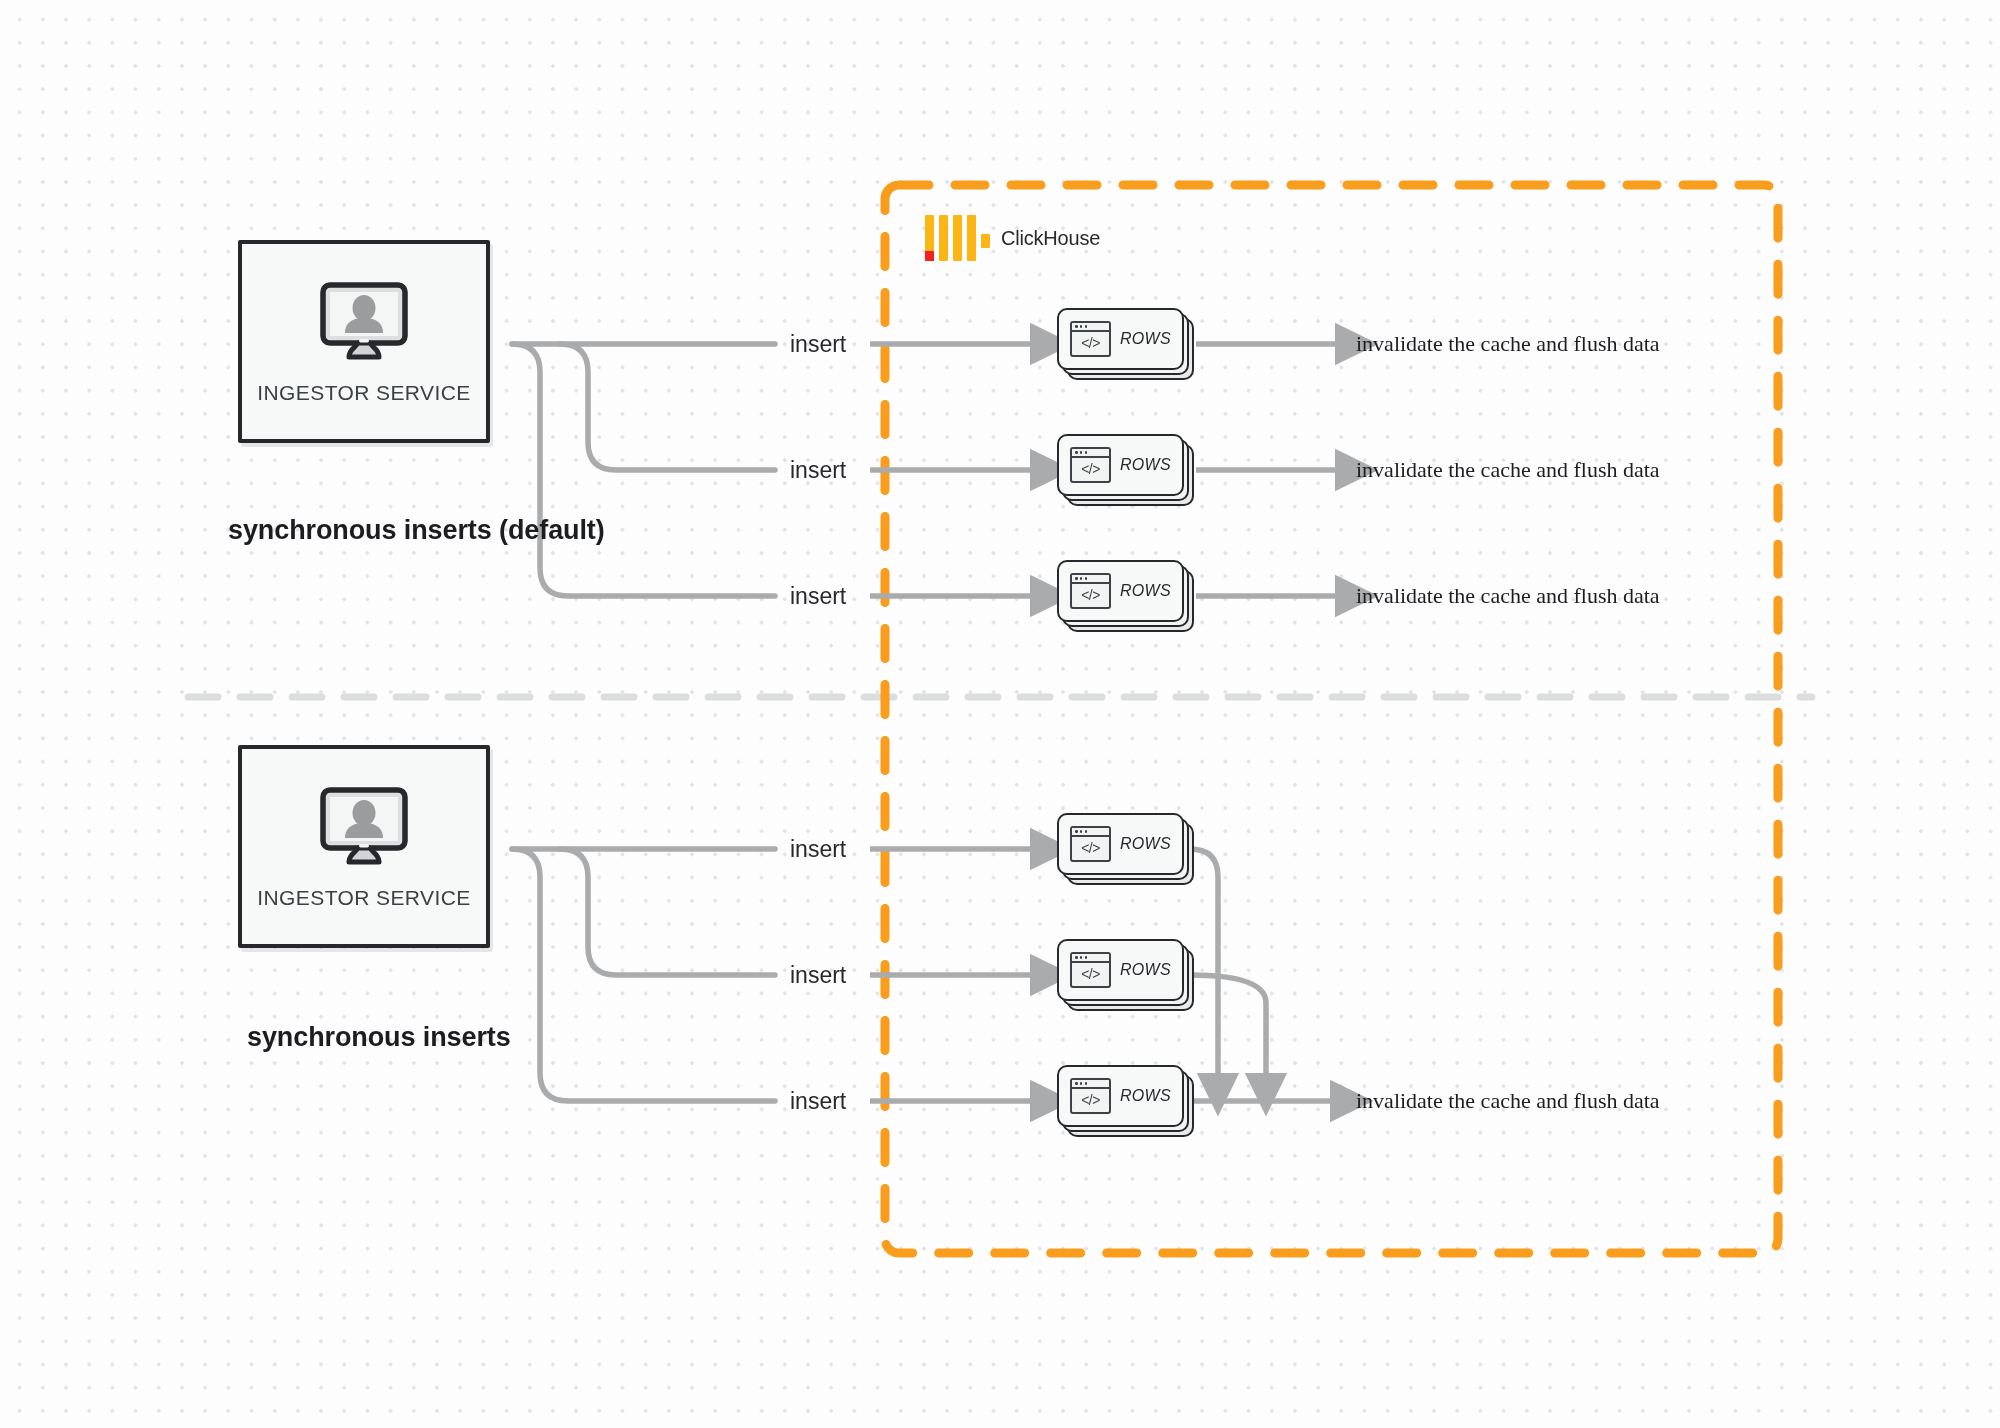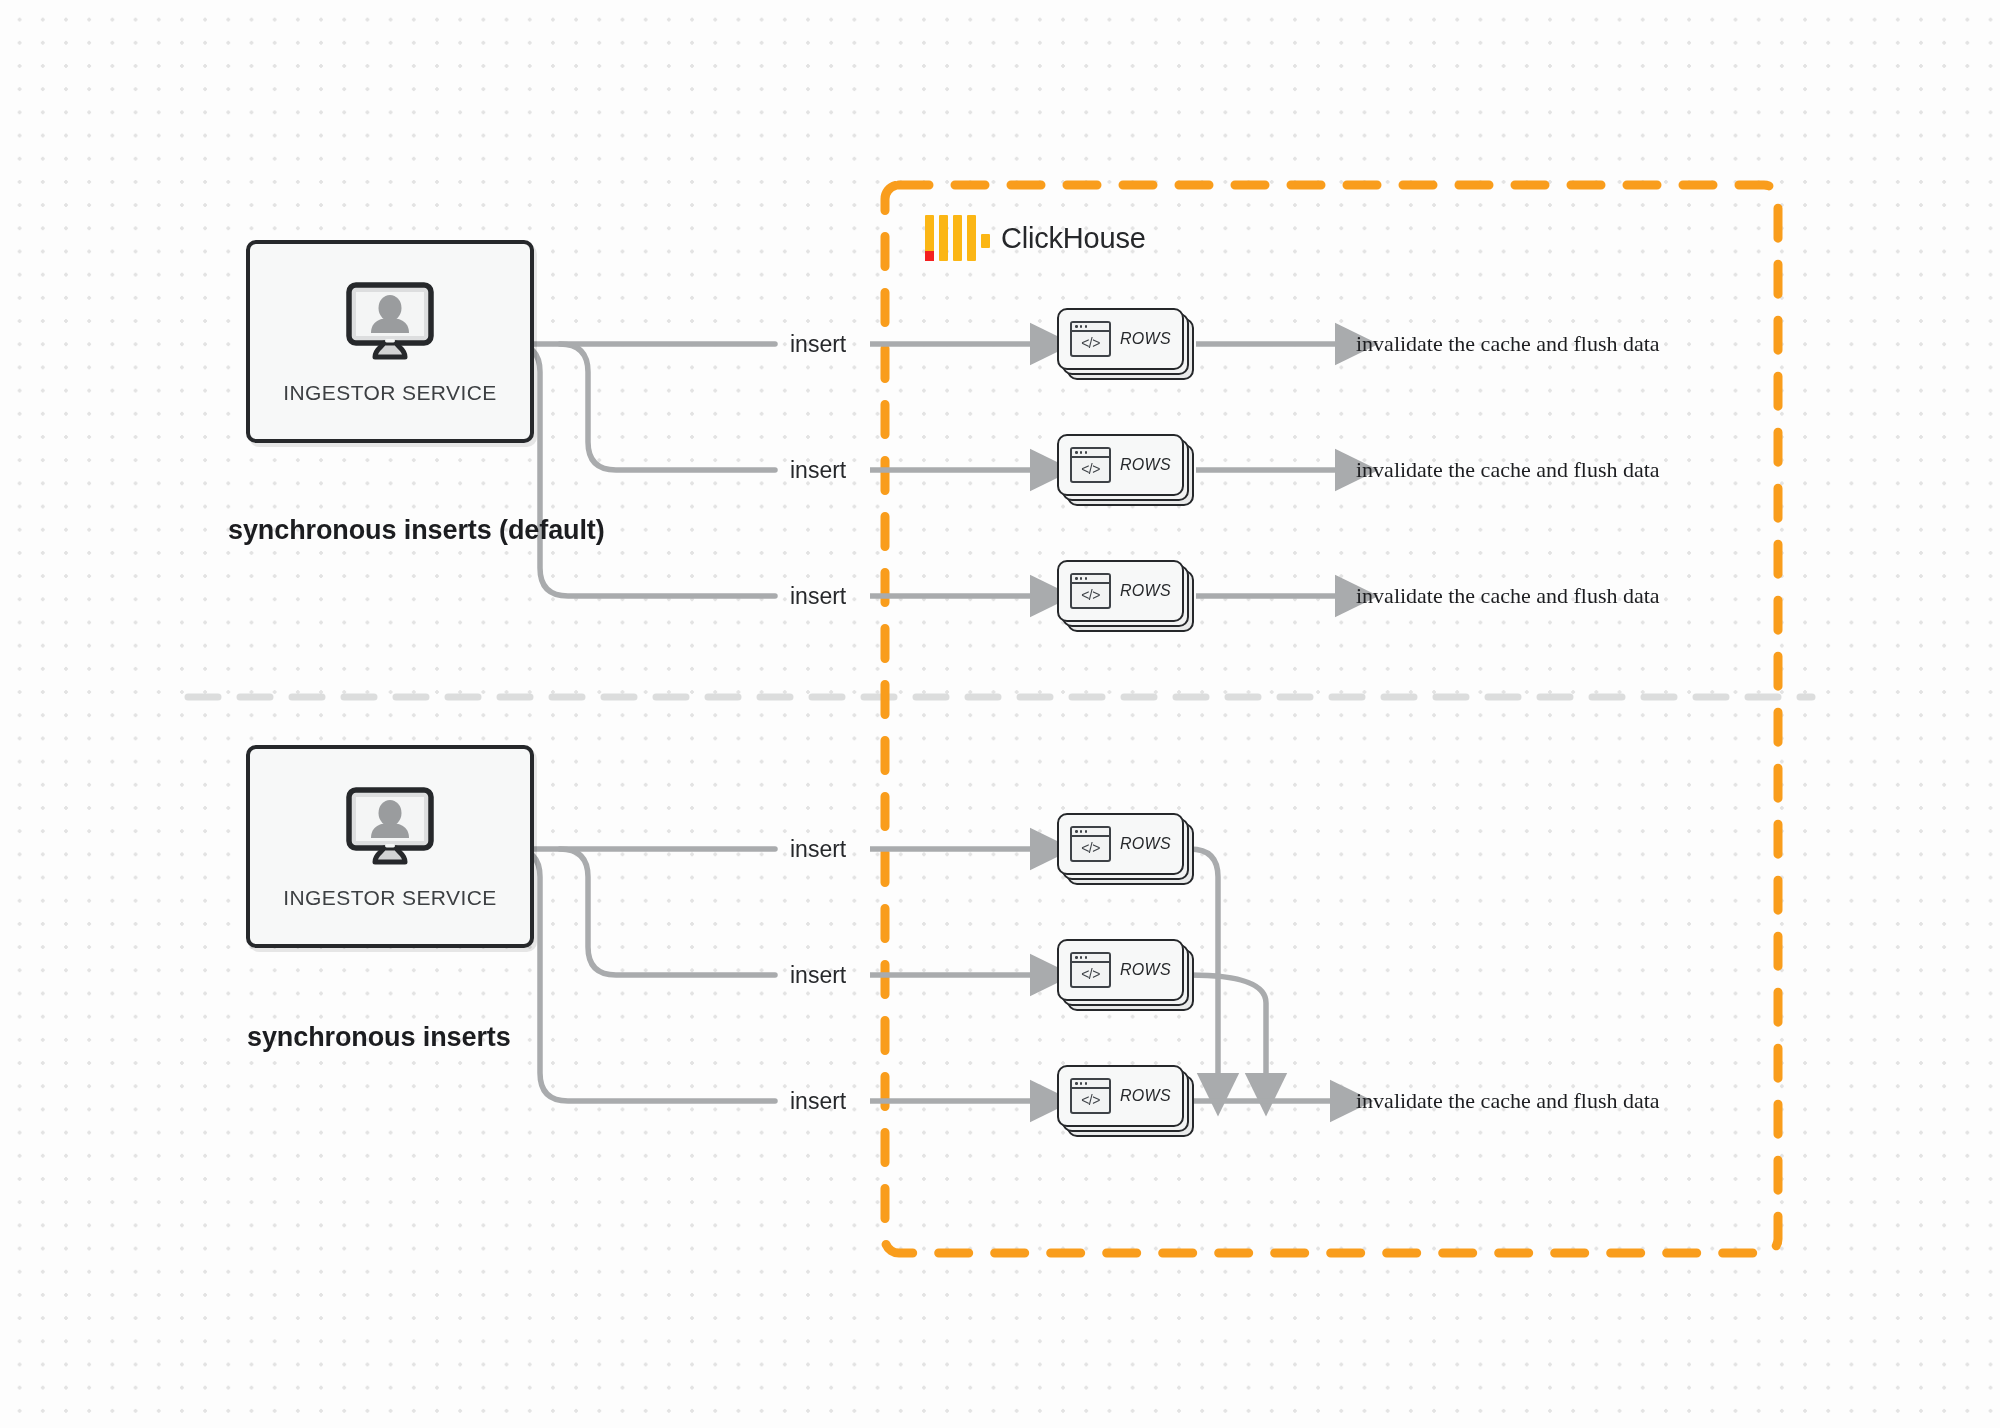--- a/index.html
+++ b/index.html
@@ -21,32 +21,31 @@
   #svg-layer {
     position: absolute;
     left: 0; top: 0;
     width: 2000px;
     height: 1428px;
   }
 
   
   .ingestor {
     position: absolute;
-    width: 288px;
+    width: 252px;
     height: 203px;
     background: #f7f8f8;
     border: 4px solid #26282b;
-    border-radius: 10px;
+    border-radius: 2px;
     box-sizing: border-box;
     box-shadow: 3px 4px 0 rgba(0,0,0,0.09);
     display: flex;
     flex-direction: column;
     align-items: center;
     justify-content: center;
-    margin-left: 8px;
   }
   .ingestor .monitor-wrap {
     margin-top: 2px;
     margin-bottom: 14px;
   }
   .ingestor .ing-label {
     font-size: 21px;
     letter-spacing: 0.4px;
     color: #3d4043;
     font-family: "Liberation Sans", sans-serif;
@@ -97,21 +96,21 @@
   }
   .ch-logo .redsq {
     position: absolute;
     left: 0px;
     top: 36px;
     width: 8.5px;
     height: 10px;
     background: #f42020;
   }
   .ch-name {
-    font-size: 29px;
+    font-size: 20px;
     color: #26282b;
     letter-spacing: -0.2px;
     font-family: "Liberation Sans", sans-serif;
   }
 
   
   .rows-node {
     position: absolute;
     width: 137px;
     height: 72px;

